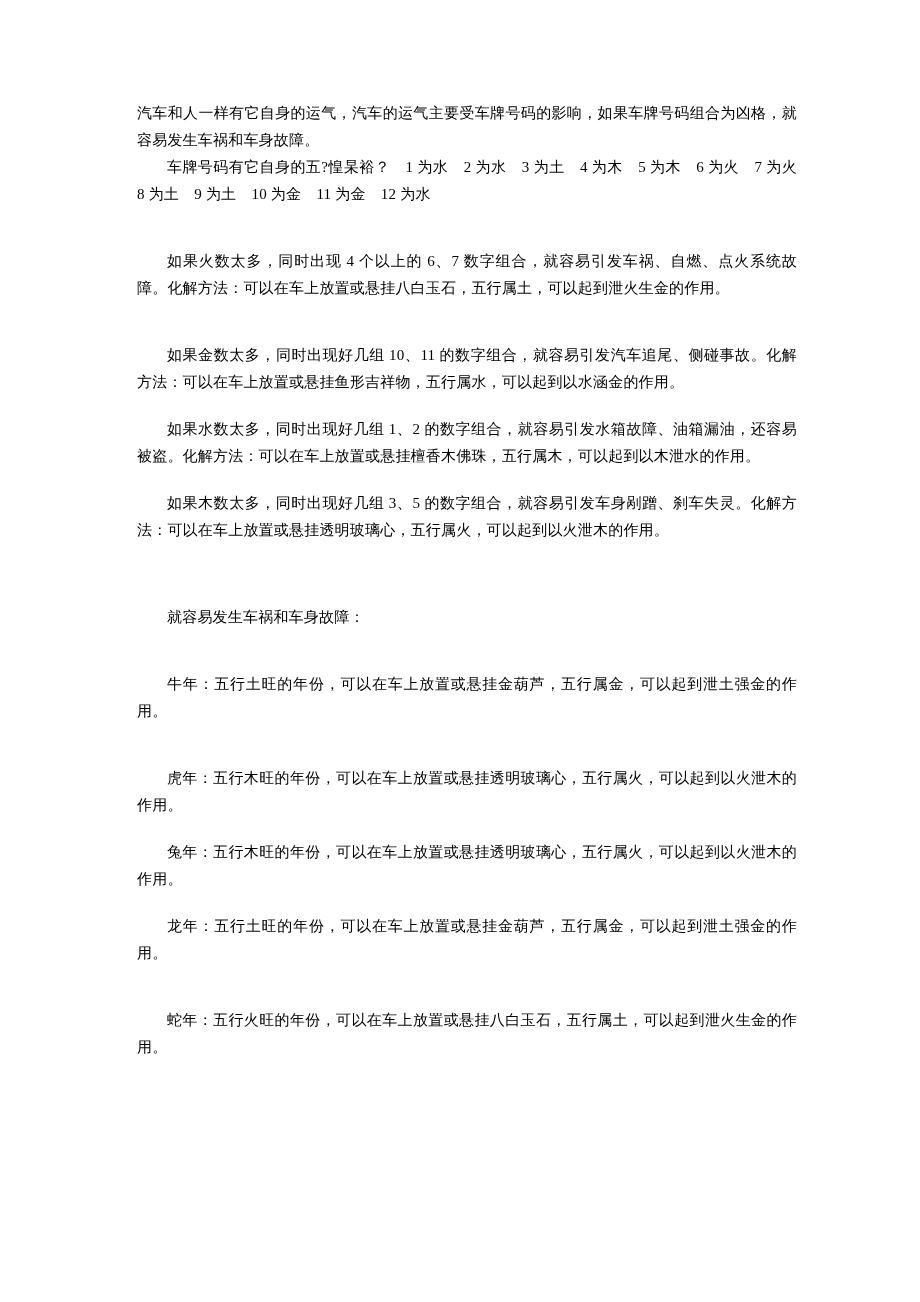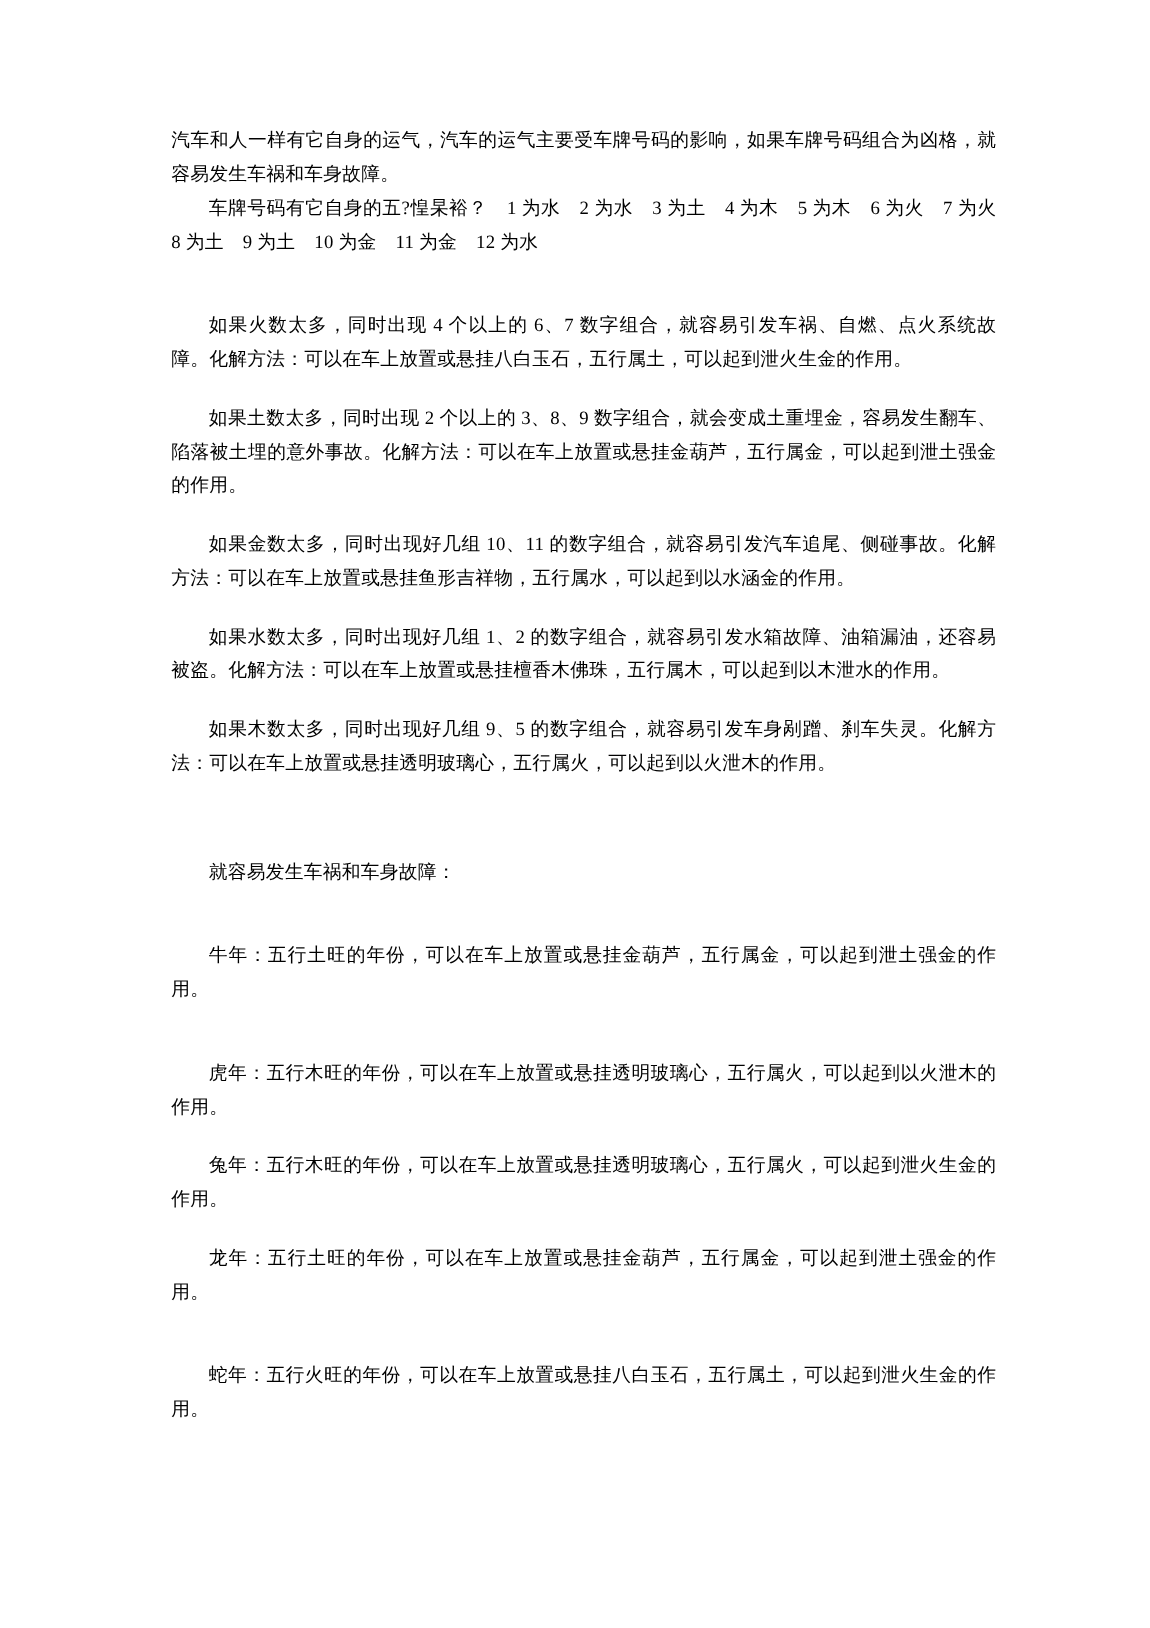--- a/index.html
+++ b/index.html
@@ -37,38 +37,37 @@
 <body>
 
 <div class="page" style="background: rgb(255, 255, 255);">
   <div class="doc-content" id="doc-content" style="color: rgb(0, 0, 0);">
       <p class="para">汽车和人一样有它自身的运气，汽车的运气主要受车牌号码的影响，如果车牌号码组合为凶格，就容易发生车祸和车身故障。</p>
       <p class="para indent">车牌号码有它自身的五?惶杲裕？　1 为水　2 为水　3 为土　4 为木　5 为木　6 为火　7 为火　8 为土　9 为土　10 为金　11 为金　12 为水</p>
       <p class="para blank"></p>
       <p class="para blank"></p>
       <p class="para indent">如果火数太多，同时出现 4 个以上的 6、7 数字组合，就容易引发车祸、自燃、点火系统故障。化解方法：可以在车上放置或悬挂八白玉石，五行属土，可以起到泄火生金的作用。</p>
       <p class="para blank"></p>
-      <p class="para indent">如果土数太多，同时出现 2 个以上的 3、8、9 数字组合，就会变成土重埋金，容易发生翻车、陷落被土埋的意外事故。化解方法：可以在车上放置或悬挂金葫芦，五行属金，可以起到泄土强金的作用。</p>
       <p class="para blank"></p>
       <p class="para indent">如果金数太多，同时出现好几组 10、11 的数字组合，就容易引发汽车追尾、侧碰事故。化解方法：可以在车上放置或悬挂鱼形吉祥物，五行属水，可以起到以水涵金的作用。</p>
       <p class="para blank"></p>
       <p class="para indent">如果水数太多，同时出现好几组 1、2 的数字组合，就容易引发水箱故障、油箱漏油，还容易被盗。化解方法：可以在车上放置或悬挂檀香木佛珠，五行属木，可以起到以木泄水的作用。</p>
       <p class="para blank"></p>
-      <p class="para indent">如果木数太多，同时出现好几组 9、5 的数字组合，就容易引发车身剐蹭、刹车失灵。化解方法：可以在车上放置或悬挂透明玻璃心，五行属火，可以起到以火泄木的作用。</p>
+      <p class="para indent">如果木数太多，同时出现好几组 3、5 的数字组合，就容易引发车身剐蹭、刹车失灵。化解方法：可以在车上放置或悬挂透明玻璃心，五行属火，可以起到以火泄木的作用。</p>
       <p class="para blank"></p>
       <p class="para blank"></p>
       <p class="para blank"></p>
       <p class="para indent">就容易发生车祸和车身故障：</p>
       <p class="para blank"></p>
       <p class="para blank"></p>
       <p class="para indent">牛年：五行土旺的年份，可以在车上放置或悬挂金葫芦，五行属金，可以起到泄土强金的作用。</p>
       <p class="para blank"></p>
       <p class="para blank"></p>
       <p class="para indent">虎年：五行木旺的年份，可以在车上放置或悬挂透明玻璃心，五行属火，可以起到以火泄木的作用。</p>
       <p class="para blank"></p>
-      <p class="para indent">兔年：五行木旺的年份，可以在车上放置或悬挂透明玻璃心，五行属火，可以起到泄火生金的作用。</p>
+      <p class="para indent">兔年：五行木旺的年份，可以在车上放置或悬挂透明玻璃心，五行属火，可以起到以火泄木的作用。</p>
       <p class="para blank"></p>
       <p class="para indent">龙年：五行土旺的年份，可以在车上放置或悬挂金葫芦，五行属金，可以起到泄土强金的作用。</p>
       <p class="para blank"></p>
       <p class="para blank"></p>
       <p class="para indent">蛇年：五行火旺的年份，可以在车上放置或悬挂八白玉石，五行属土，可以起到泄火生金的作用。</p>
     </div>
 </div>
 
 </body></html>

